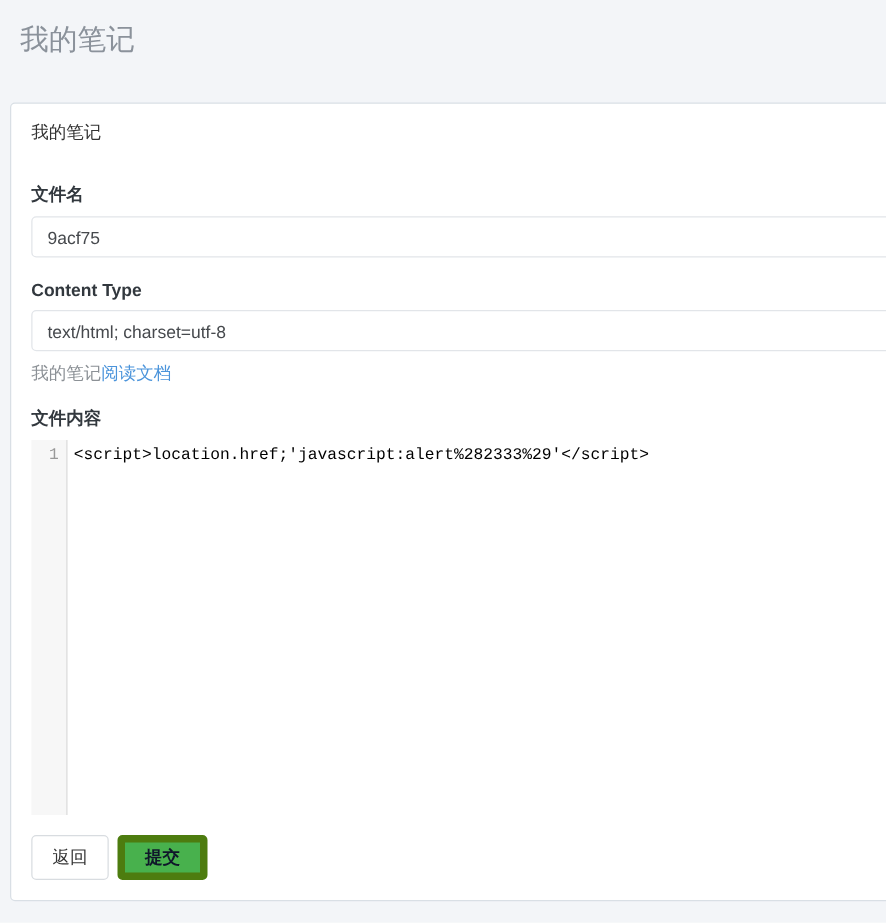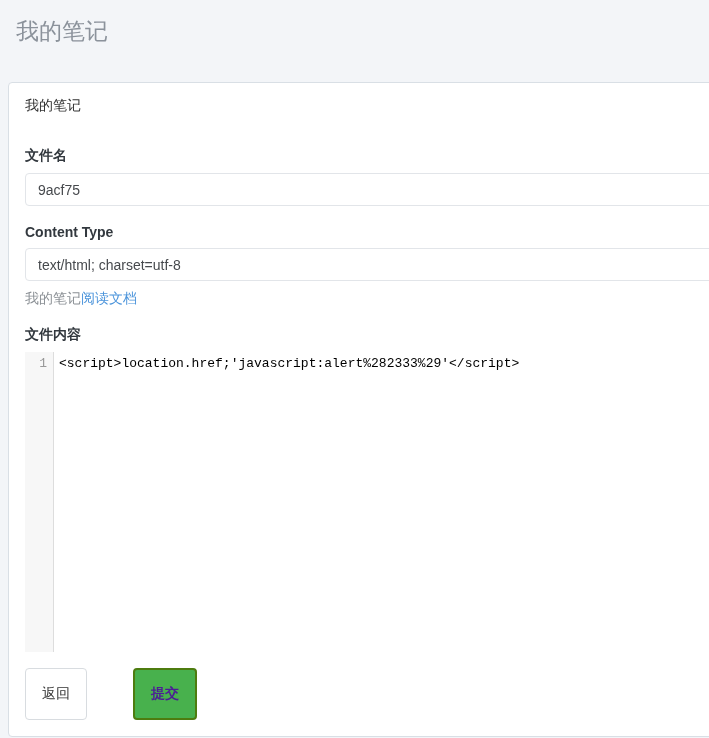--- a/index.html
+++ b/index.html
@@ -79,38 +79,37 @@
     padding: 3px 0 0 5px;
     color: #000000;
     white-space: pre;
   }
   .button-row {
     margin-top: 16px;
     display: flex;
     gap: 7px;
   }
   .btn {
-    height: 52px;
+    height: 36px;
     padding: 0 16px;
     font-size: 14px;
     border-radius: 4px;
     cursor: pointer;
     font-family: "Liberation Sans", "DejaVu Sans", sans-serif;
   }
   .btn-default {
     background: #ffffff;
     border: 1px solid #d8dce0;
     color: #333333;
   }
   .btn-success {
     background: #48b14d;
-    border: 2px solid #4d7c0f;
-    color: #4c1d95;
+    border: 6px solid #4d7c0f;
+    color: #0f172a;
     font-weight: 700;
-    margin-left: 39px;
   }
 </style>
 </head>
 <body>
 
 <h1 class="page-title">我的笔记</h1>
 
 <div class="card">
 
   <div class="card-title">我的笔记</div>

